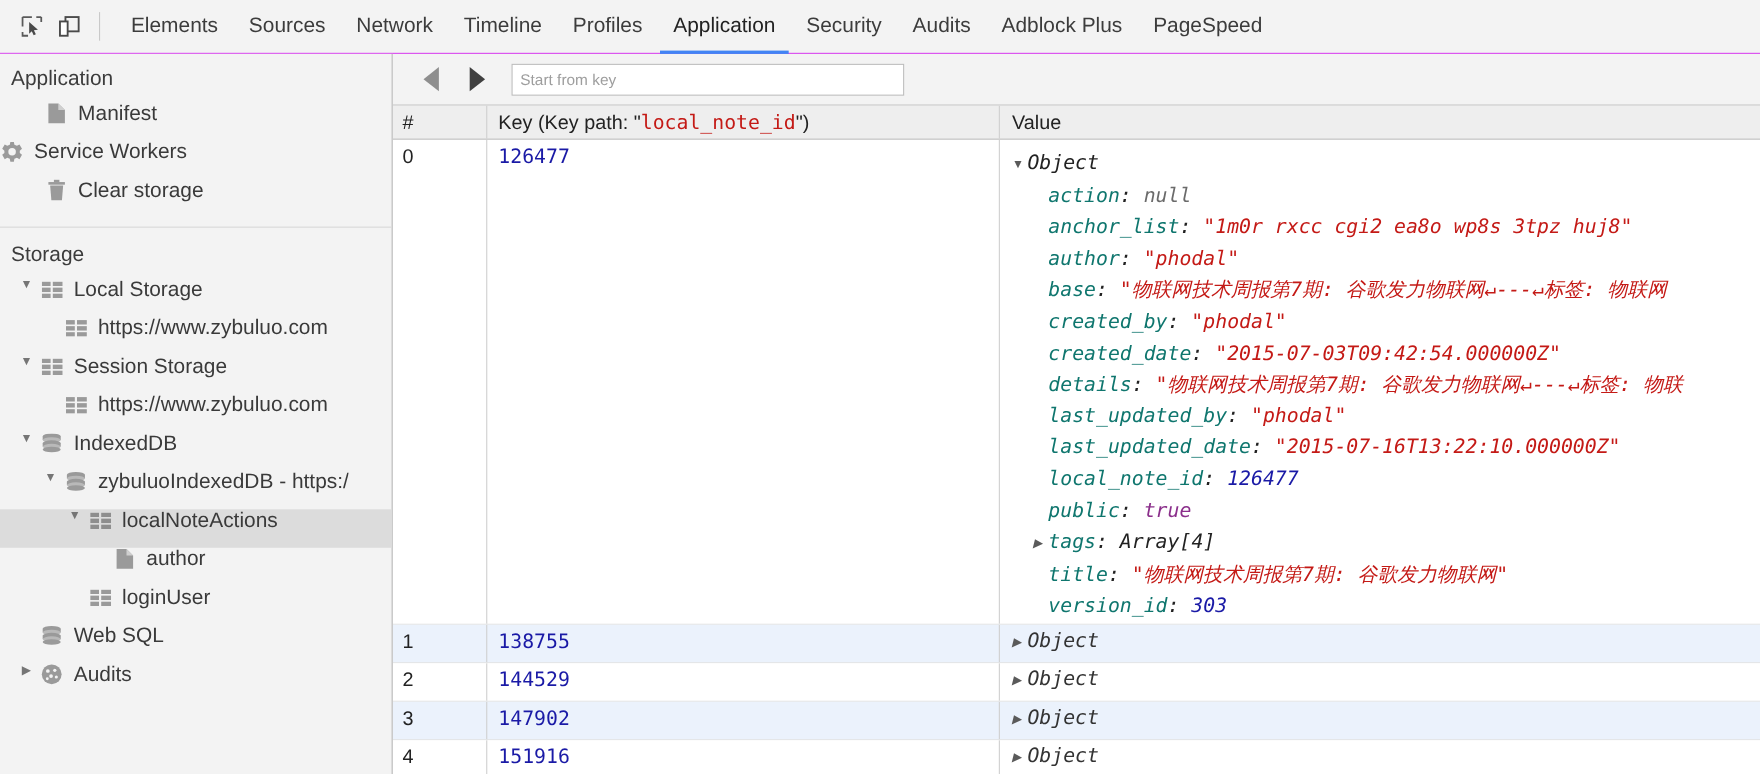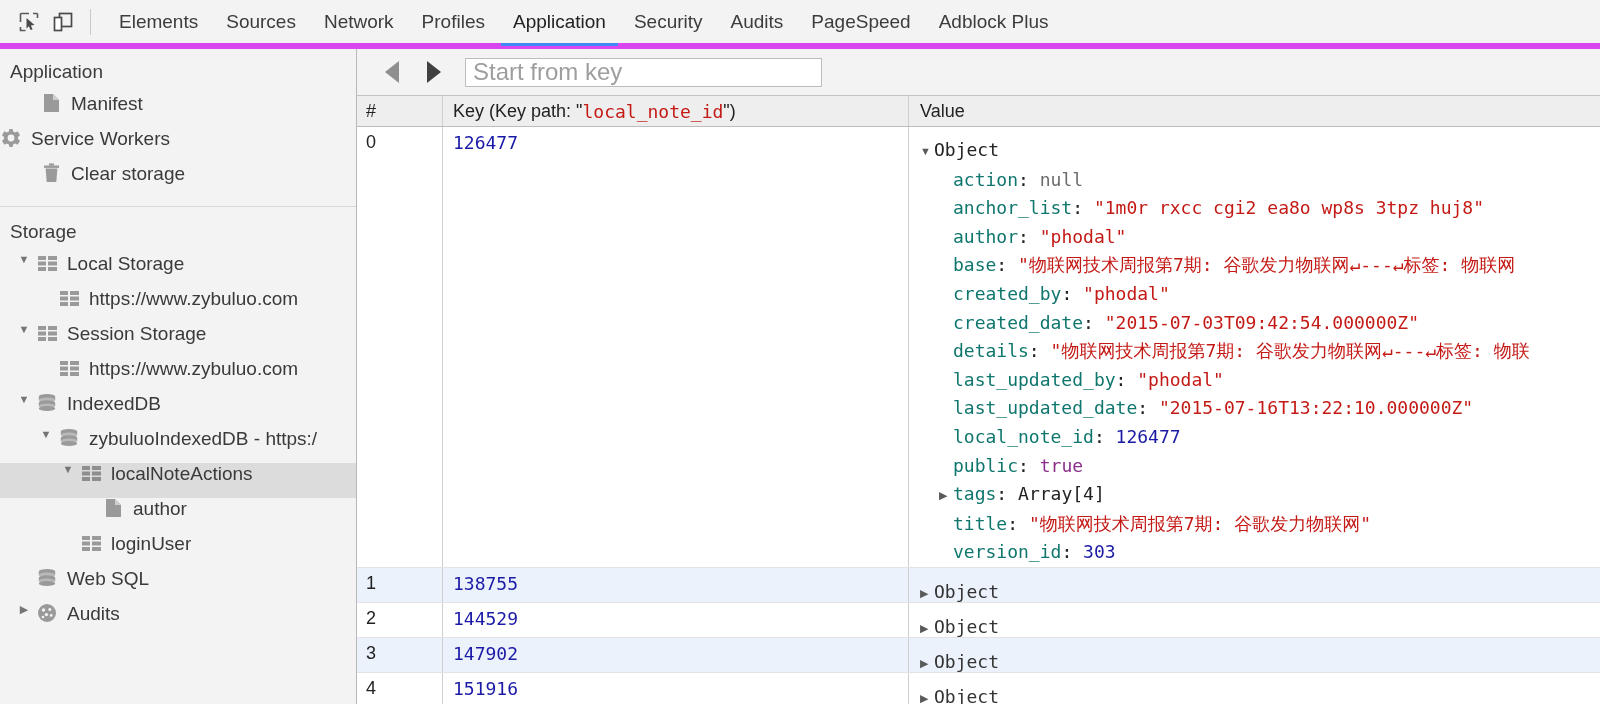--- a/index.html
+++ b/index.html
@@ -12,21 +12,21 @@
     -webkit-font-smoothing: antialiased;
   }
 
   #app { width: 1600px; height: 704px; position: relative; display: flex; flex-direction: column; }
 
   
   .toolbar {
     height: 49px;
     min-height: 49px;
     background: #f3f3f3;
-    border-bottom: 6px solid #d946ef;
+    border-bottom: 1px solid #d946ef;
     display: flex;
     align-items: center;
     padding-left: 12px;
     position: relative;
   }
   .tb-icon {
     width: 34px; height: 34px;
     display: flex; align-items: center; justify-content: center;
     cursor: pointer;
   }
@@ -110,21 +110,21 @@
     cursor: pointer;
   }
   .arrow-l { width:0;height:0;border-top:11px solid transparent;border-bottom:11px solid transparent;border-right:14px solid #8e8e8e; }
   .arrow-r { width:0;height:0;border-top:11px solid transparent;border-bottom:11px solid transparent;border-left:14px solid #404040; }
   .key-input {
     margin-left: 10px;
     width: 357px;
     height: 29px;
     border: 1px solid #bdbdbd;
     background: #fff;
-    font-size: 24px;
+    font-size: 14px;
     font-family: "Liberation Sans", sans-serif;
     color: #333;
     padding: 0 7px;
     outline: none;
   }
   .key-input::placeholder { color: #9e9e9e; }
 
   
   .grid { flex: 1; display: flex; flex-direction: column; min-height: 0; overflow: hidden; }
   .grid-head {
@@ -147,21 +147,21 @@
   .row {
     display: flex;
     border-bottom: 1px solid #e3e3e3;
     font-size: 18px;
     align-items: stretch;
   }
   .row.odd { background: #ebf2fc; }
   .row.even { background: #ffffff; }
   .row .col-idx { border-right: 1px solid #cfcfcf; color: #222; padding-top: 5px; align-items: flex-start; }
   .row .col-key { border-right: 1px solid #cfcfcf; padding-top: 5px; align-items: flex-start; }
-  .row .col-val { padding-top: 4px; align-items: flex-end; }
+  .row .col-val { padding-top: 4px; align-items: flex-start; font-style: italic; }
   .keyval { color: #1a1aa6; font-family: "DejaVu Sans Mono","Liberation Mono",monospace; font-size: 18px; }
 
   
   .objtree {
     font-family: "DejaVu Sans Mono", "Liberation Mono", monospace;
     font-size: 18px;
     line-height: 28.6px;
     color: #333;
     white-space: nowrap;
   }
@@ -213,36 +213,39 @@
       <div class="tab">
           <span>Elements</span>
         </div>
       <div class="tab">
           <span>Sources</span>
         </div>
       <div class="tab">
           <span>Network</span>
         </div>
       <div class="tab">
+          <span>Timeline</span>
+        </div>
+      <div class="tab">
           <span>Profiles</span>
         </div>
       <div class="tab active">
           <span>Application</span>
         </div>
       <div class="tab">
           <span>Security</span>
         </div>
       <div class="tab">
           <span>Audits</span>
         </div>
       <div class="tab">
+          <span>Adblock Plus</span>
+        </div>
+      <div class="tab">
           <span>PageSpeed</span>
-        </div>
-      <div class="tab">
-          <span>Adblock Plus</span>
         </div>
     </div>
   </div>
 
   <div class="body">
 
     <div class="sidebar">
 
       <div class="sb-section-title">Application</div>
 

